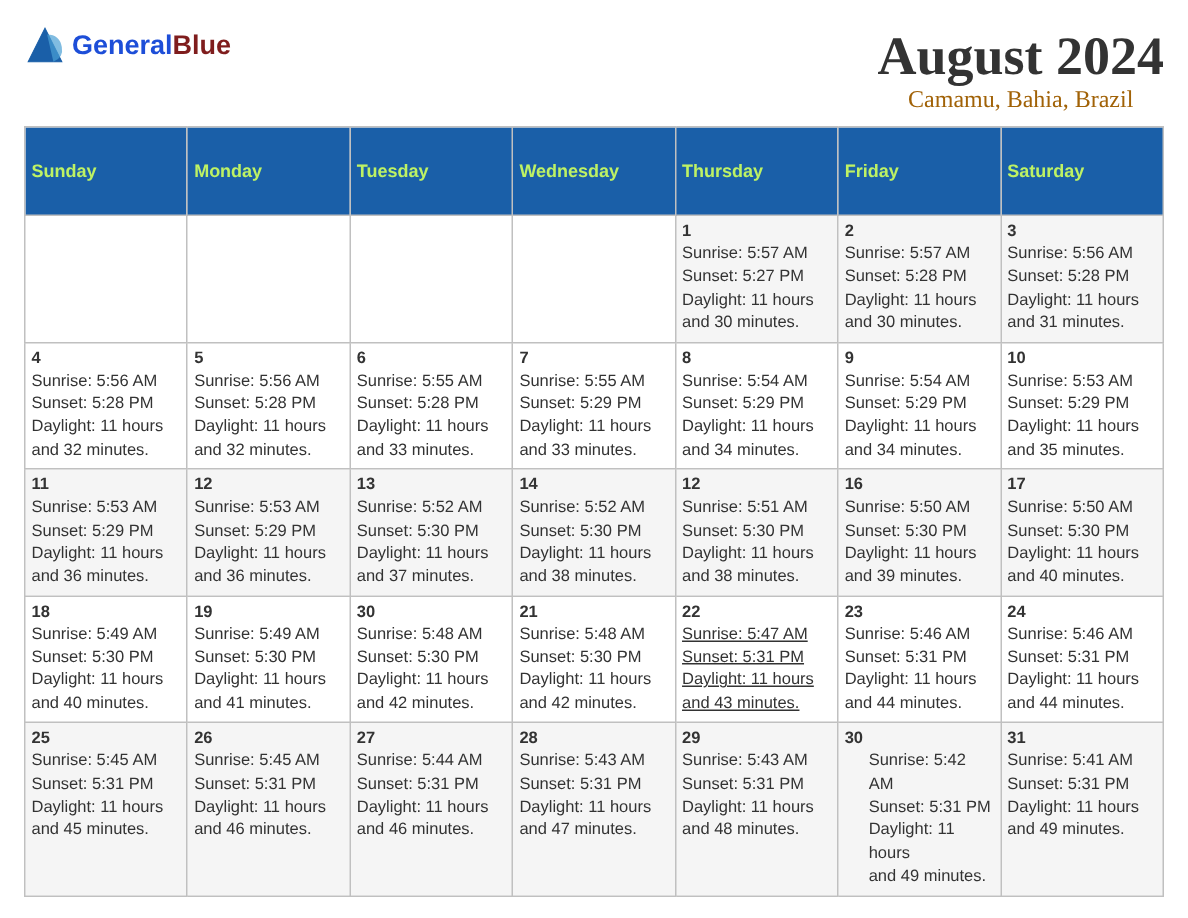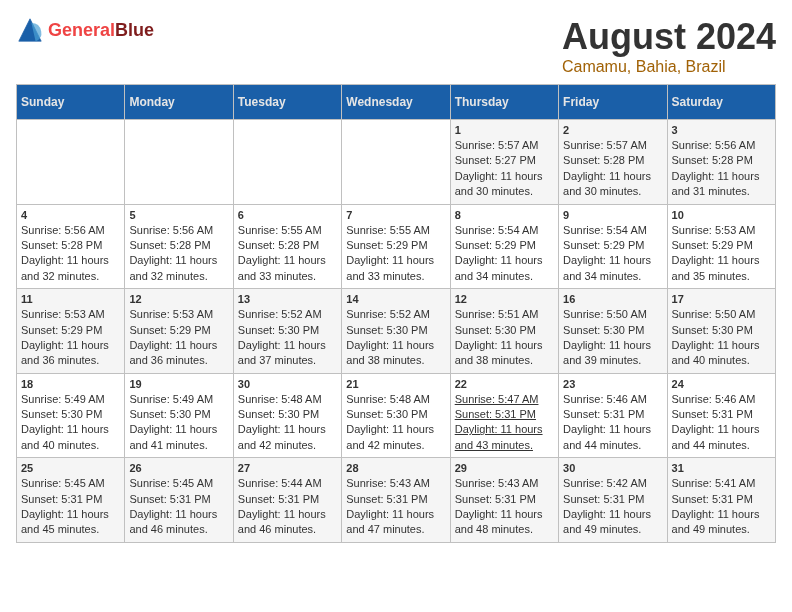--- a/index.html
+++ b/index.html
@@ -19,42 +19,43 @@
     .logo {
       display: flex;
       align-items: center;
       gap: 4px;
     }
     .logo-icon {
       width: 28px;
       height: 28px;
     }
     .title-block {
-      text-align: left;
+      text-align: center;
+      font-family: Liberation Serif, serif;
     }
     .calendar-title {
       font-size: 36px;
       font-weight: bold;
       color: #333;
     }
     .calendar-subtitle {
       font-size: 16px;
       color: #a16207;
     }
     table {
       width: 100%;
       border-collapse: collapse;
       table-layout: fixed;
     }
     thead tr th {
       background-color: #1a5fa8;
-      color: #e5e5e5;
+      color: #bef264;
       font-size: 12px;
       font-weight: bold;
-      padding: 10px 4px;
+      padding: 22px 4px;
       text-align: left;
       border: 1px solid #c0c0c0;
       margin-top: 48px;
     }
     tbody tr td {
       vertical-align: top;
       border: 1px solid #c0c0c0;
       padding: 4px;
       font-size: 9.5px;
       color: #333;
@@ -84,21 +85,21 @@
 
 <div class="header">
   <div class="logo">
     <svg class="logo-icon" viewBox="0 0 40 40" xmlns="http://www.w3.org/2000/svg">
       <polygon points="20,4 36,36 4,36" fill="#1a5fa8"></polygon>
       <polygon points="20,4 36,36 4,36" fill="none" stroke="#1a5fa8" stroke-width="1"></polygon>
       <path d="M 22 10 Q 34 10 36 22 Q 38 32 28 36" fill="#4a9fd4" opacity="0.7"></path>
     </svg>
     <div>
       <div>
-        <span style="font-size:18px;font-weight:bold;color:#ef4444;">General</span><span style="font-size:18px;font-weight:bold;color:#7f1d1d;">Blue</span>
+        <span style="font-size:18px;font-weight:bold;color:#1d4ed8;">General</span><span style="font-size:18px;font-weight:bold;color:#7f1d1d;">Blue</span>
       </div>
     </div>
   </div>
   <div class="title-block">
     <div class="calendar-title">August 2024</div>
     <div class="calendar-subtitle">Camamu, Bahia, Brazil</div>
   </div>
 </div>
 
 <table>
@@ -325,21 +326,21 @@
         </td>
         <td>
           <span class="day-number">29</span>
           <div class="day-info" style="white-space: pre-line;">Sunrise: 5:43 AM
 Sunset: 5:31 PM
 Daylight: 11 hours
 and 48 minutes.</div>
         </td>
         <td>
           <span class="day-number">30</span>
-          <div class="day-info" style="white-space: pre-line;">Sunrise: 5:42 AM
+          <div class="day-info" style="white-space: pre-line; margin-left: 16px;">Sunrise: 5:42 AM
 Sunset: 5:31 PM
 Daylight: 11 hours
 and 49 minutes.</div>
         </td>
         <td>
           <span class="day-number">31</span>
           <div class="day-info" style="white-space: pre-line;">Sunrise: 5:41 AM
 Sunset: 5:31 PM
 Daylight: 11 hours
 and 49 minutes.</div>

